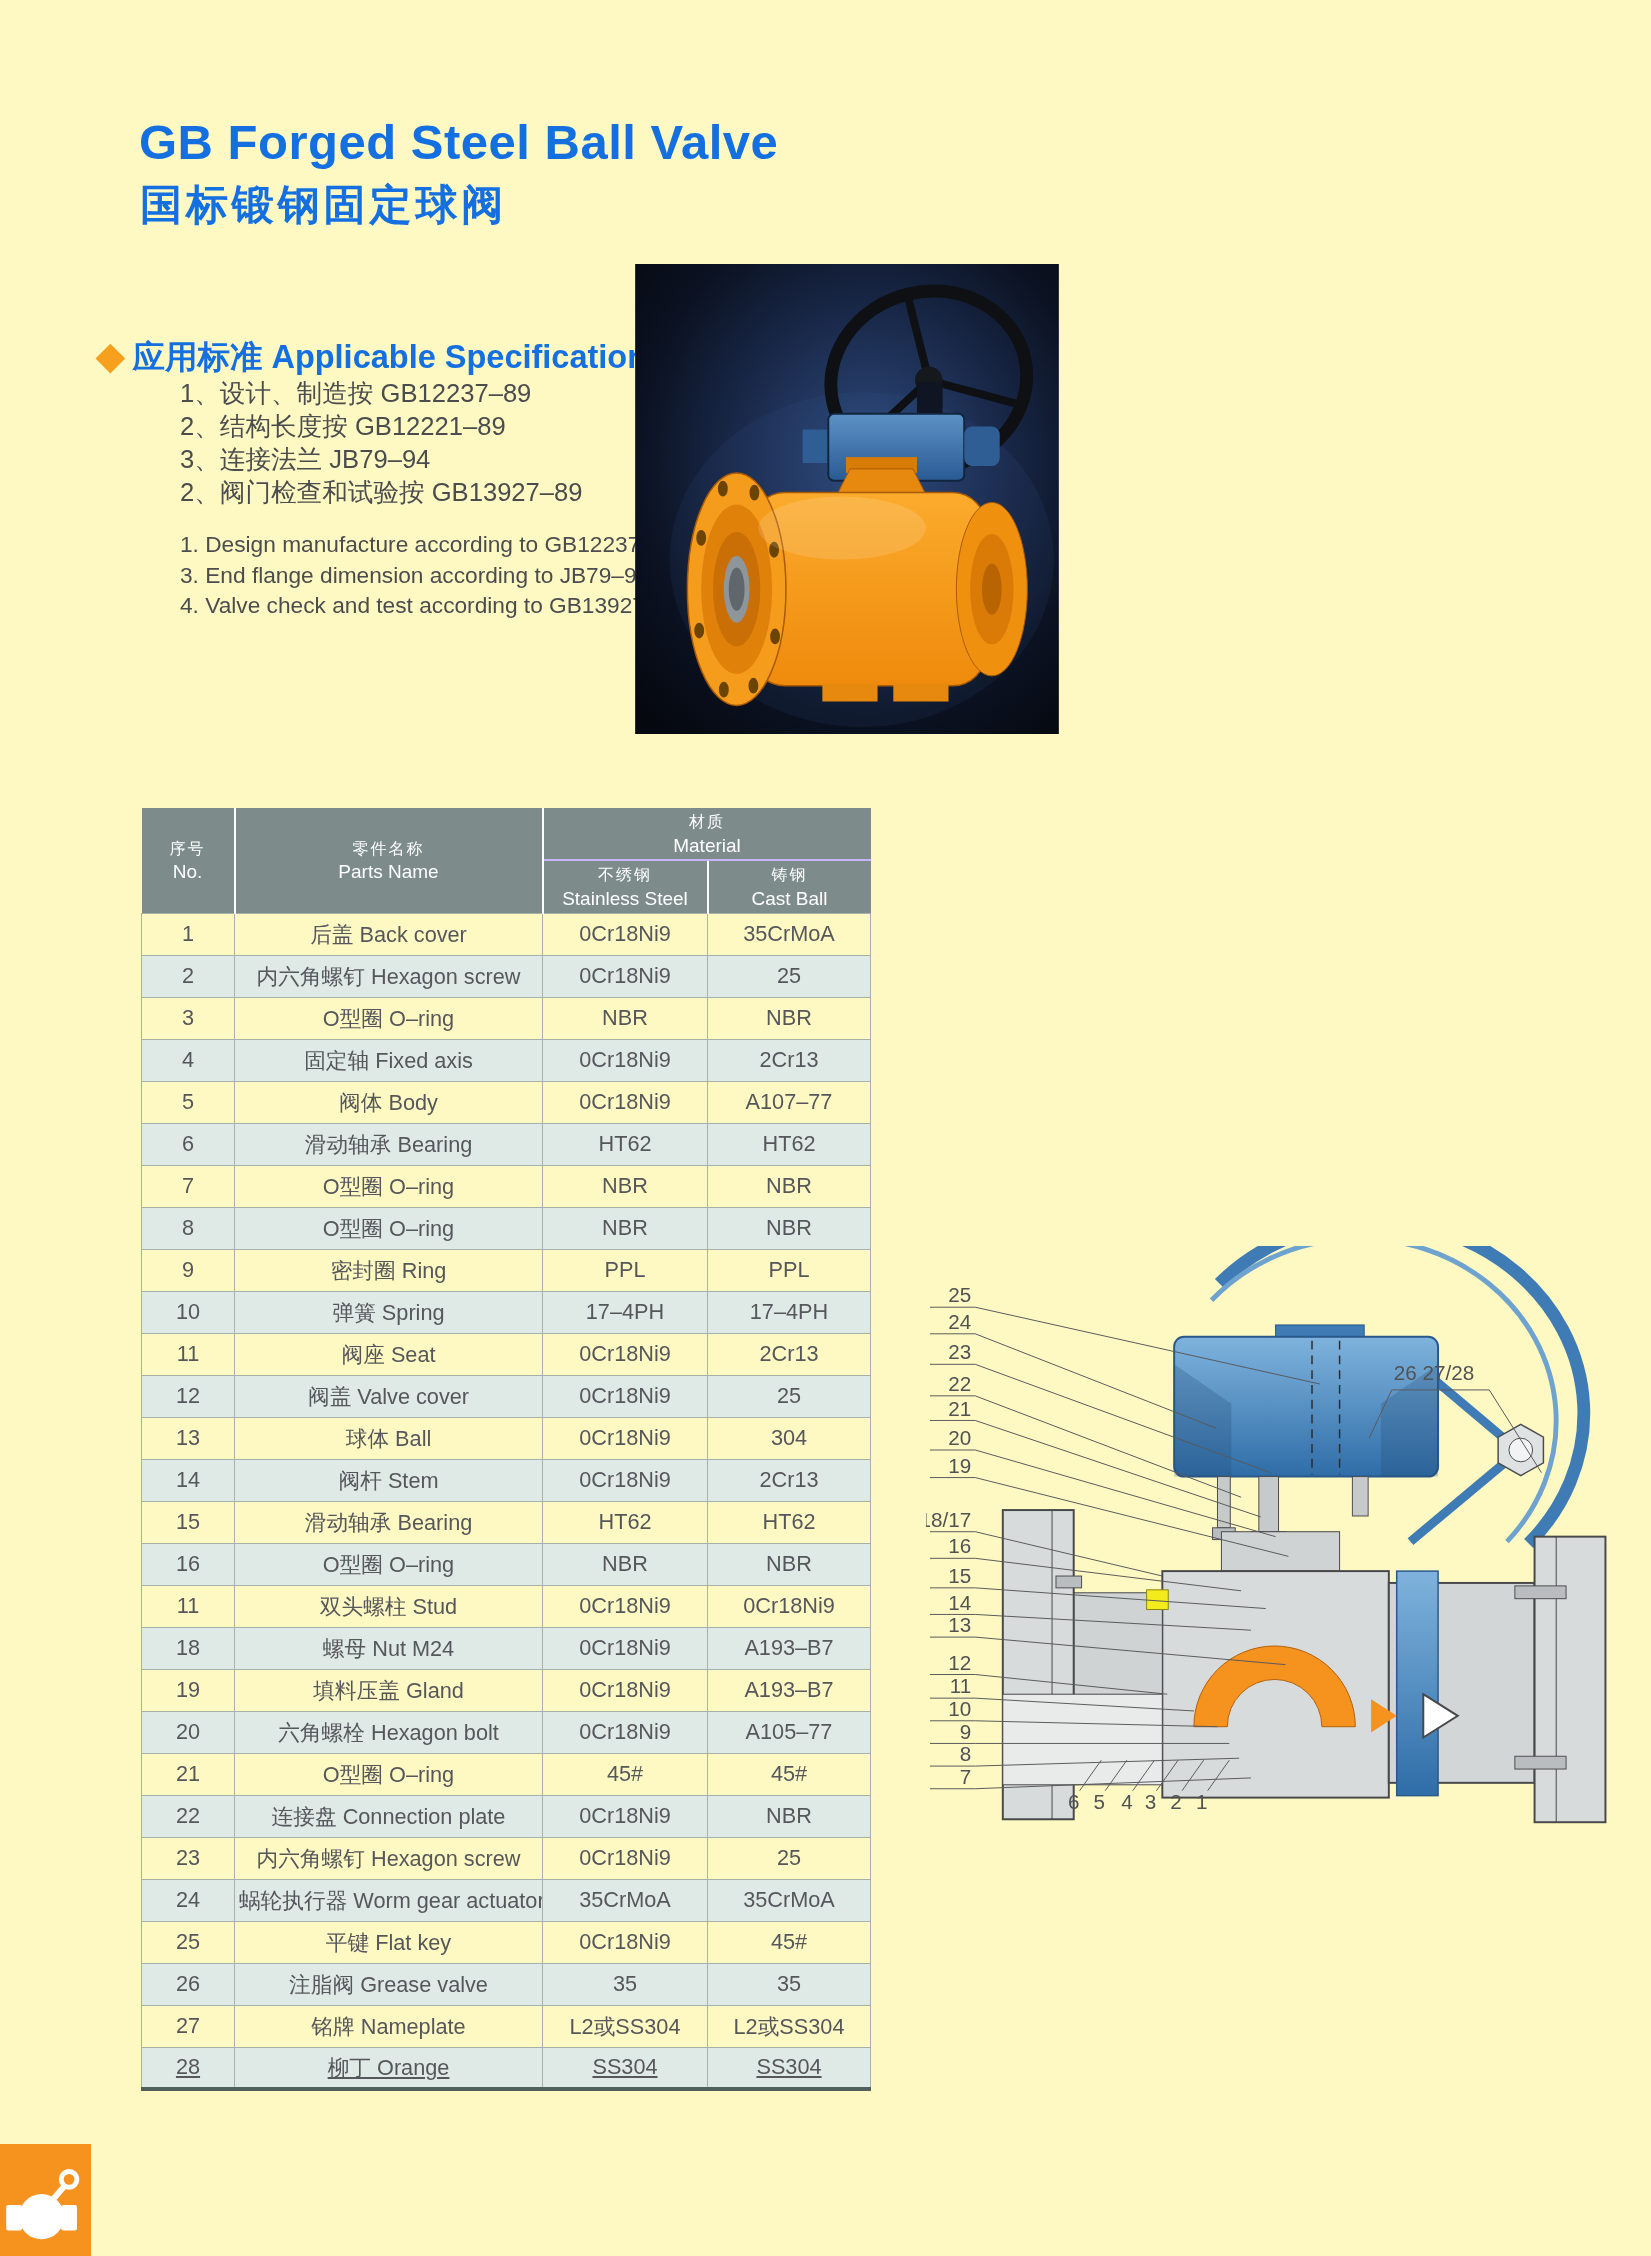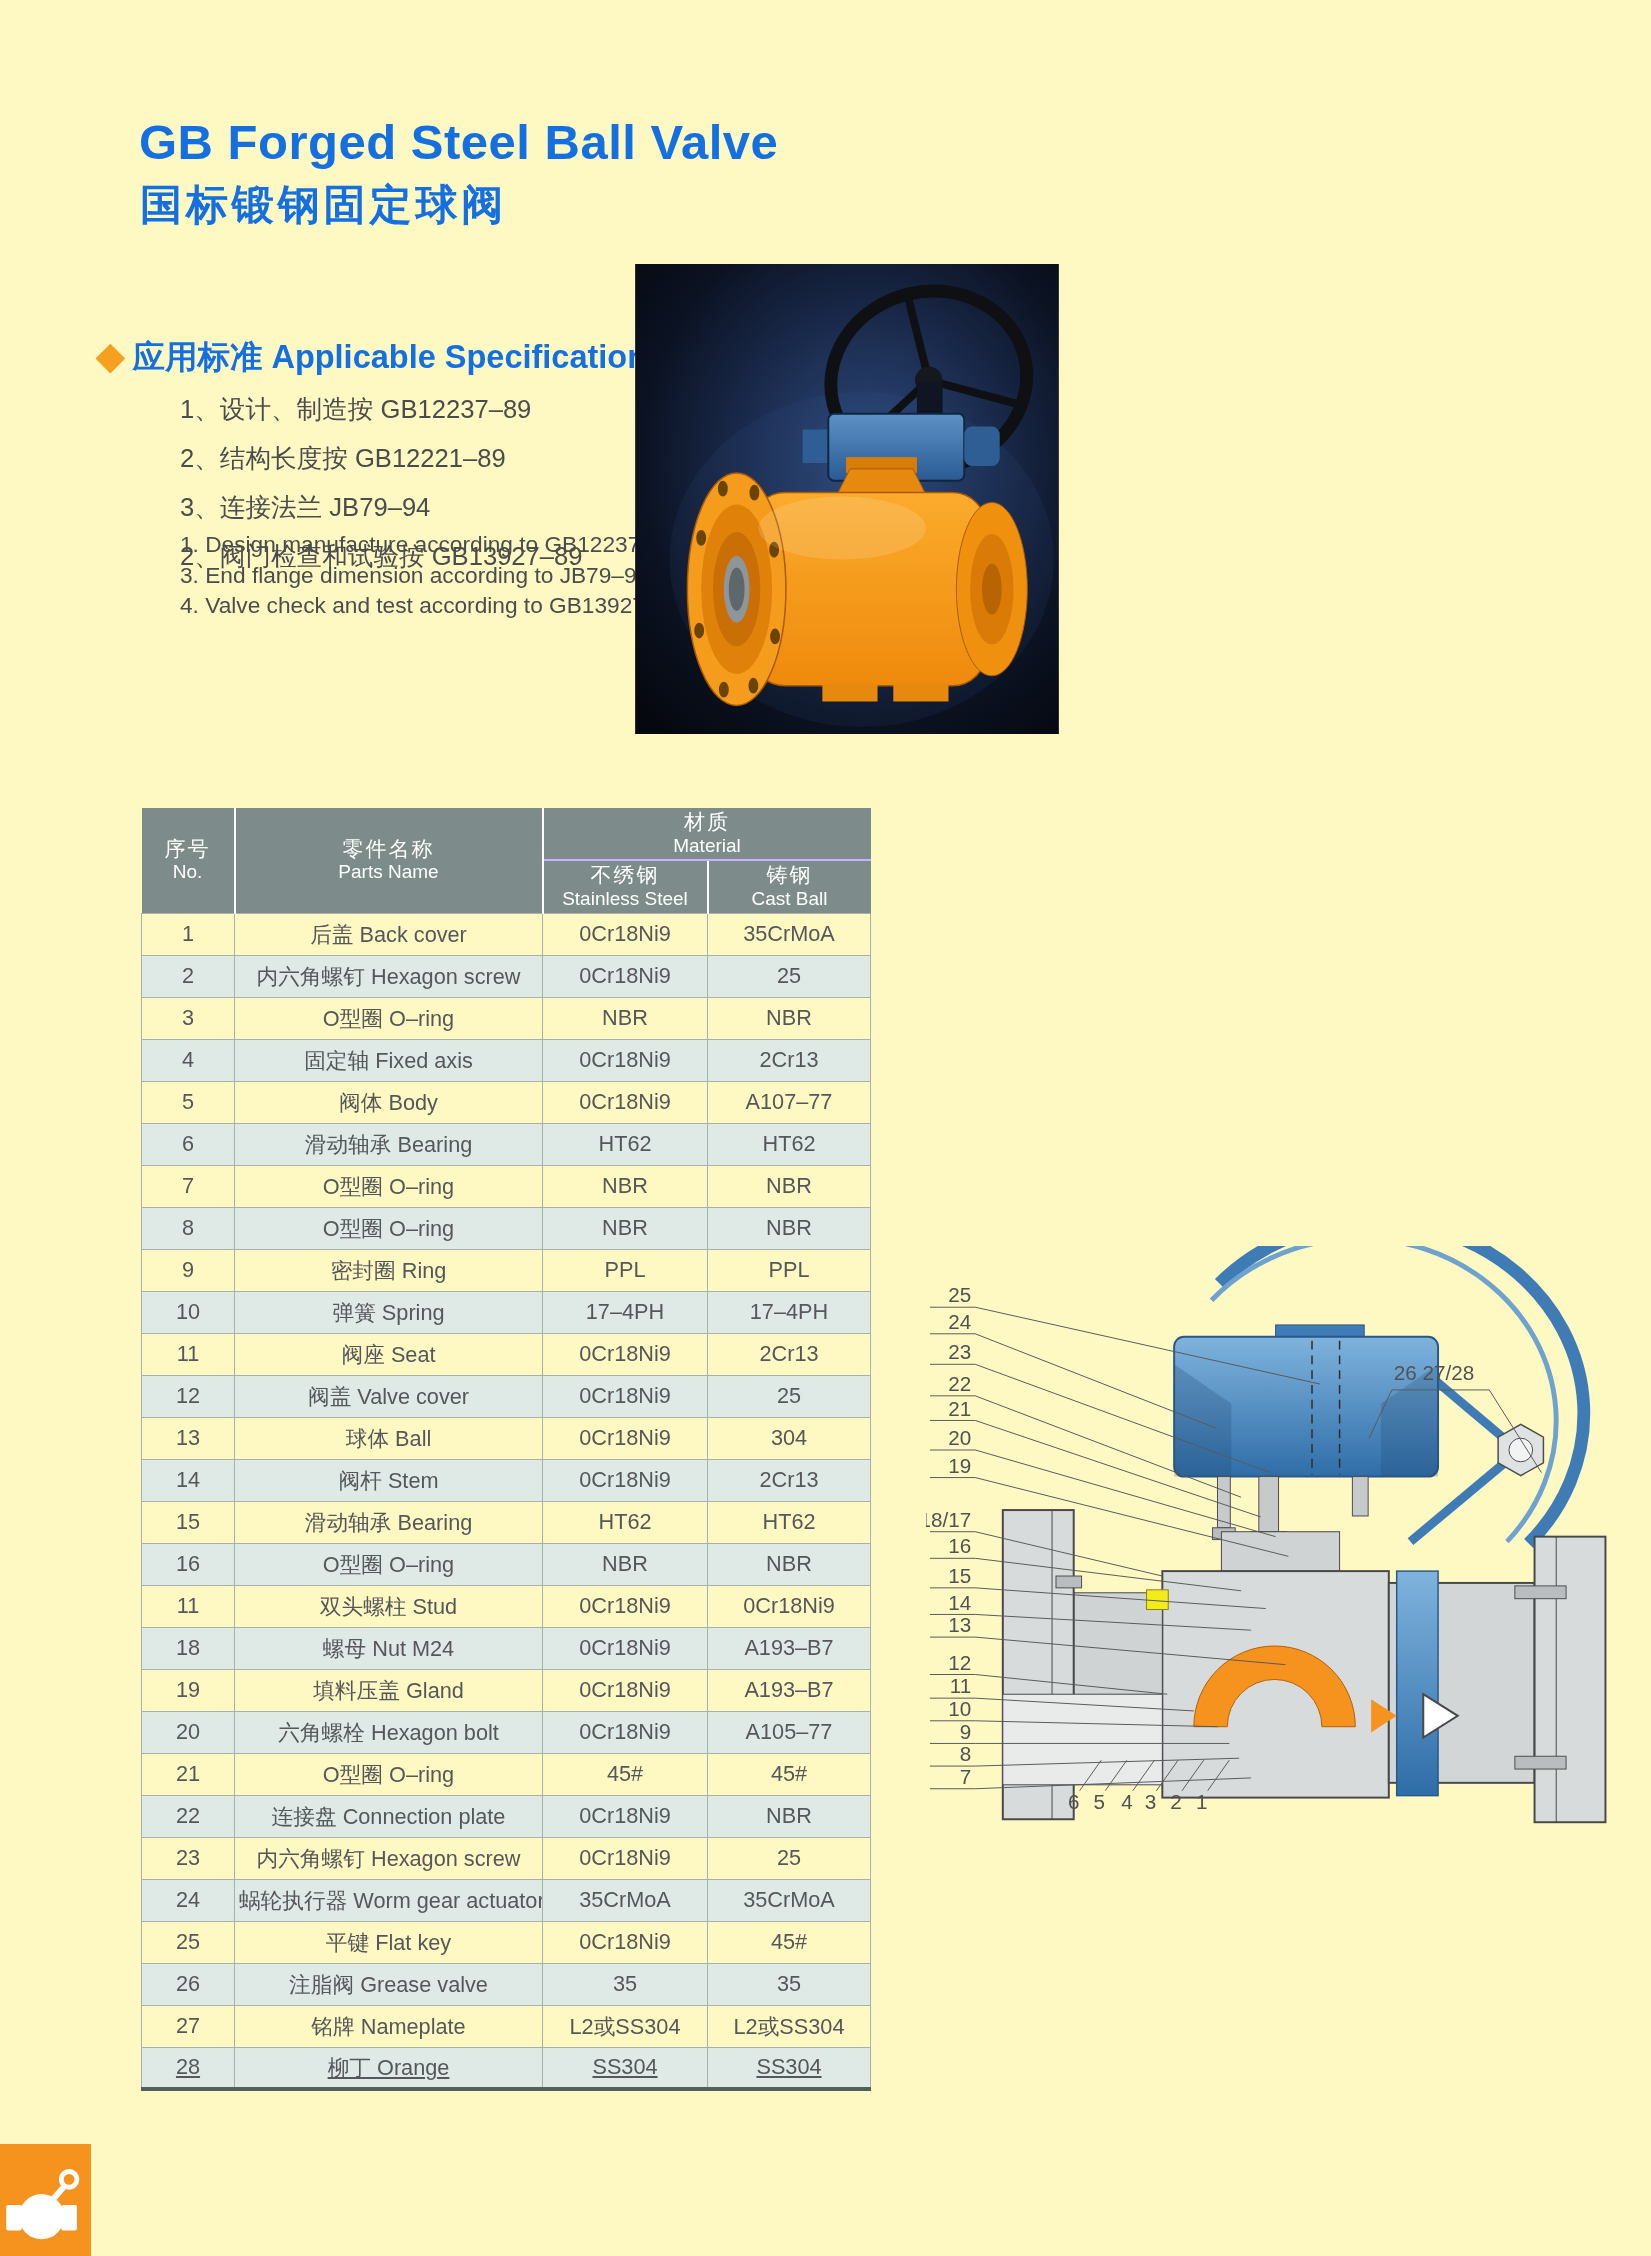--- a/index.html
+++ b/index.html
@@ -27,42 +27,42 @@
   #spec-head { left: 96px; top: 336px; }
   #parts-head { left: 96px; top: 760px; }
   .diamond {
     width: 20.7px; height: 20.7px; background: #F7A01E;
     transform: rotate(45deg); display: inline-block; margin: 0 11.8px 0 3.9px; flex: 0 0 auto;
   }
   .zh-list {
     position: absolute; left: 180px; top: 377px; list-style: none;
     font-size: 25.6px; color: #4B4C4E;
   }
-  .zh-list li { line-height: 33px; margin-top: 16px; }
+  .zh-list li { line-height: 33px; }
   .en-list {
     position: absolute; left: 180px; top: 529px; list-style: none;
     font-size: 22.7px; color: #4B4C4E;
   }
   .en-list li { line-height: 30.5px; }
 
   .parts-table {
     position: absolute; left: 141px; top: 808px; width: 728px;
     border-collapse: collapse; table-layout: fixed;
   }
   .parts-table col.c-no   { width: 93px; }
   .parts-table col.c-name { width: 308px; }
   .parts-table col.c-ss   { width: 165px; }
   .parts-table col.c-cs   { width: 163px; }
   .parts-table thead th {
     background: #7D8C8A; color: #ffffff; font-weight: 400;
     text-align: center; vertical-align: middle; padding: 2px 0;
   }
   .parts-table thead tr.h1 th { height: 42px; }
   .parts-table thead tr.h2 th { height: 46px; }
-  .th-zh { font-size: 21px; line-height: 24.6px; letter-spacing: 2px; font-family: Liberation Serif, serif; }
+  .th-zh { font-size: 16px; line-height: 24.6px; letter-spacing: 2px; font-family: Liberation Serif, serif; }
   .th-en { font-size: 19px; line-height: 22.7px; }
   th.b-left { border-left: 2px solid #ffffff; }
   th.b-top  { border-top: 2px solid #c4b5fd; }
   .parts-table tbody td {
     border: 1px solid #A6B1AE; height: 42px;
     font-size: 21.7px; color: #56575B; text-align: center; vertical-align: middle;
     padding: 0 3.9px; overflow: hidden; white-space: nowrap;
   }
   .parts-table tbody tr:nth-child(even) td { background: #DFE9E6; }
   .parts-table tbody tr:last-child td { border-bottom: 4.9px solid #4F605D; text-decoration: underline; }

